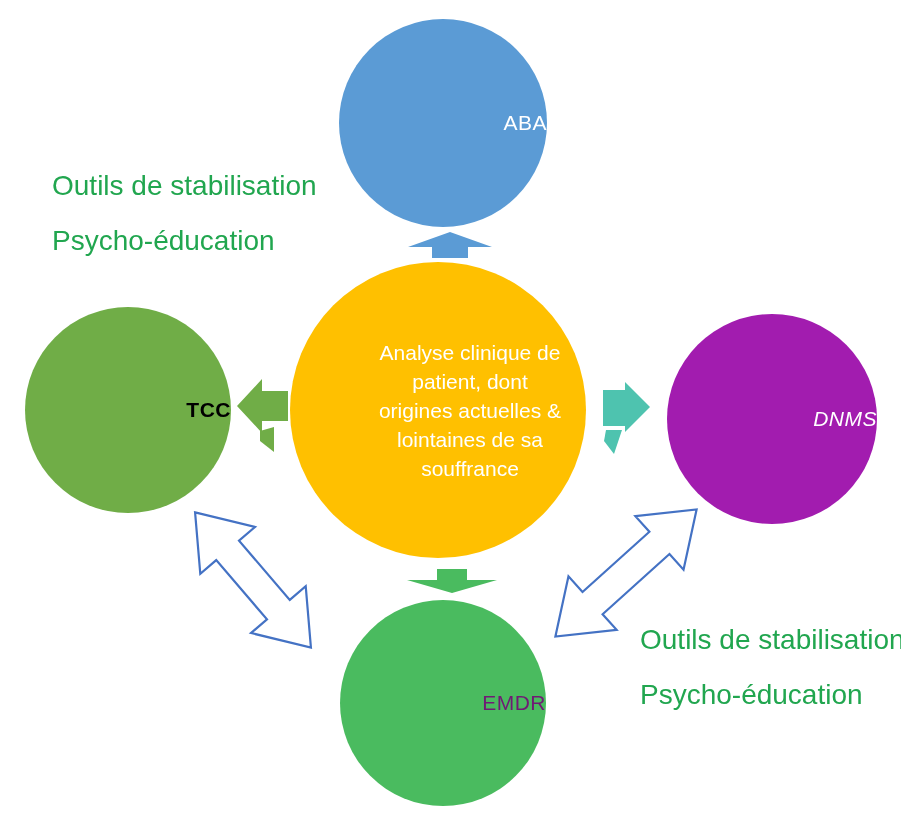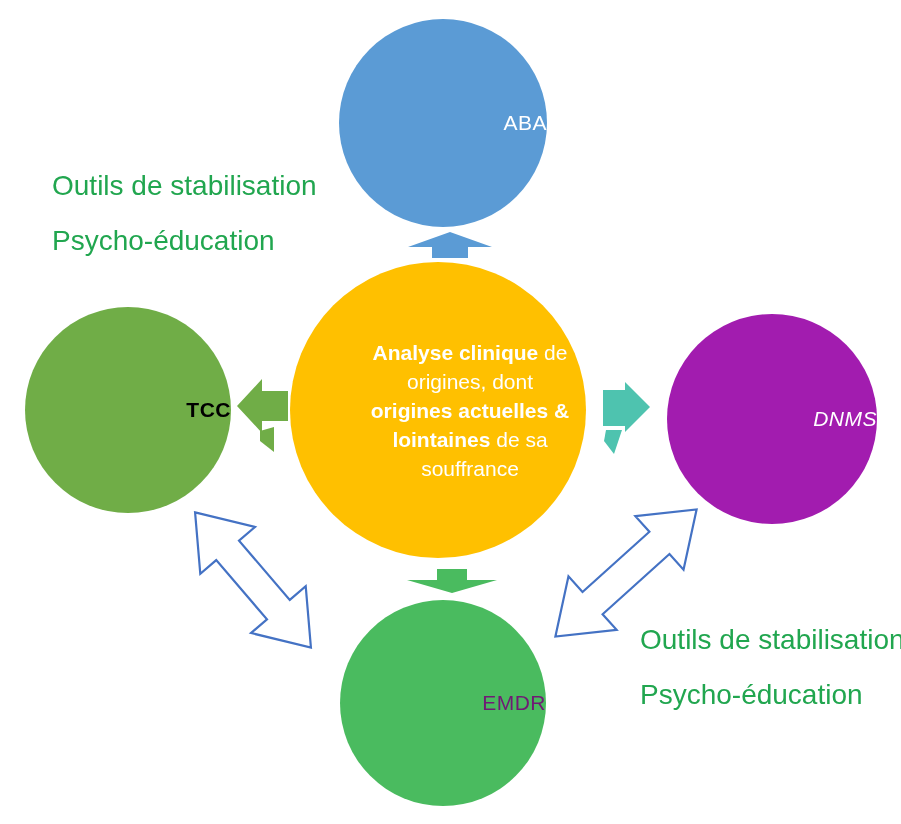--- a/index.html
+++ b/index.html
@@ -12,21 +12,21 @@
     display:flex;align-items:center;justify-content:flex-end;
     text-align:center;
   }
   .node-label{font-size:21px;letter-spacing:.5px;}
   .circle-aba {left:339px;top:19px; width:208px;height:208px;}
   .circle-tcc {left:25px; top:307px;width:206px;height:206px;}
   .circle-dnms{left:667px;top:314px;width:210px;height:210px;}
   .circle-emdr{left:340px;top:600px;width:206px;height:206px;}
   .circle-center{left:290px;top:262px;width:296px;height:296px;}
   .center-text{width:232px;font-size:21px;line-height:29px;text-align:center;}
-  .center-text .b{font-weight:bold;}
+  .center-text .b{font-weight:normal;}
   .side-label{position:absolute;font-size:28px;white-space:nowrap;}
   .side-label .line{margin-bottom:23px;}
   .side-label-top-left{left:52px;top:170px;}
   .side-label-bottom-right{left:640px;top:624px;}
   svg.overlay{position:absolute;left:0;top:0;pointer-events:none;}
 </style>
 </head>
 <body>
 
 <div class="canvas" style="background-color: rgb(255, 255, 255);">
@@ -43,21 +43,21 @@
     <span class="node-label">DNMS</span>
   </div>
 
   <div class="circle circle-emdr" style="background-color: rgb(74, 187, 95); color: #701a75;">
     <span class="node-label">EMDR</span>
   </div>
 
   <div class="circle circle-center" style="background-color: rgb(255, 192, 0); color: rgb(255, 255, 255);">
     <div class="center-text">
         <div><span class="b">Analyse clinique</span><span> de</span></div>
-        <div><span>origines, dont</span></div>
+        <div><span>patient, dont</span></div>
         <div><span class="b">origines actuelles &amp;</span></div>
         <div><span class="b">lointaines</span><span> de sa</span></div>
         <div><span>souffrance</span></div>
       </div>
   </div>
 
   <div class="side-label side-label-top-left" style="color: rgb(33, 166, 79);">
     <div class="line">Outils de stabilisation</div>
     <div class="line">Psycho-éducation</div>
   </div>

